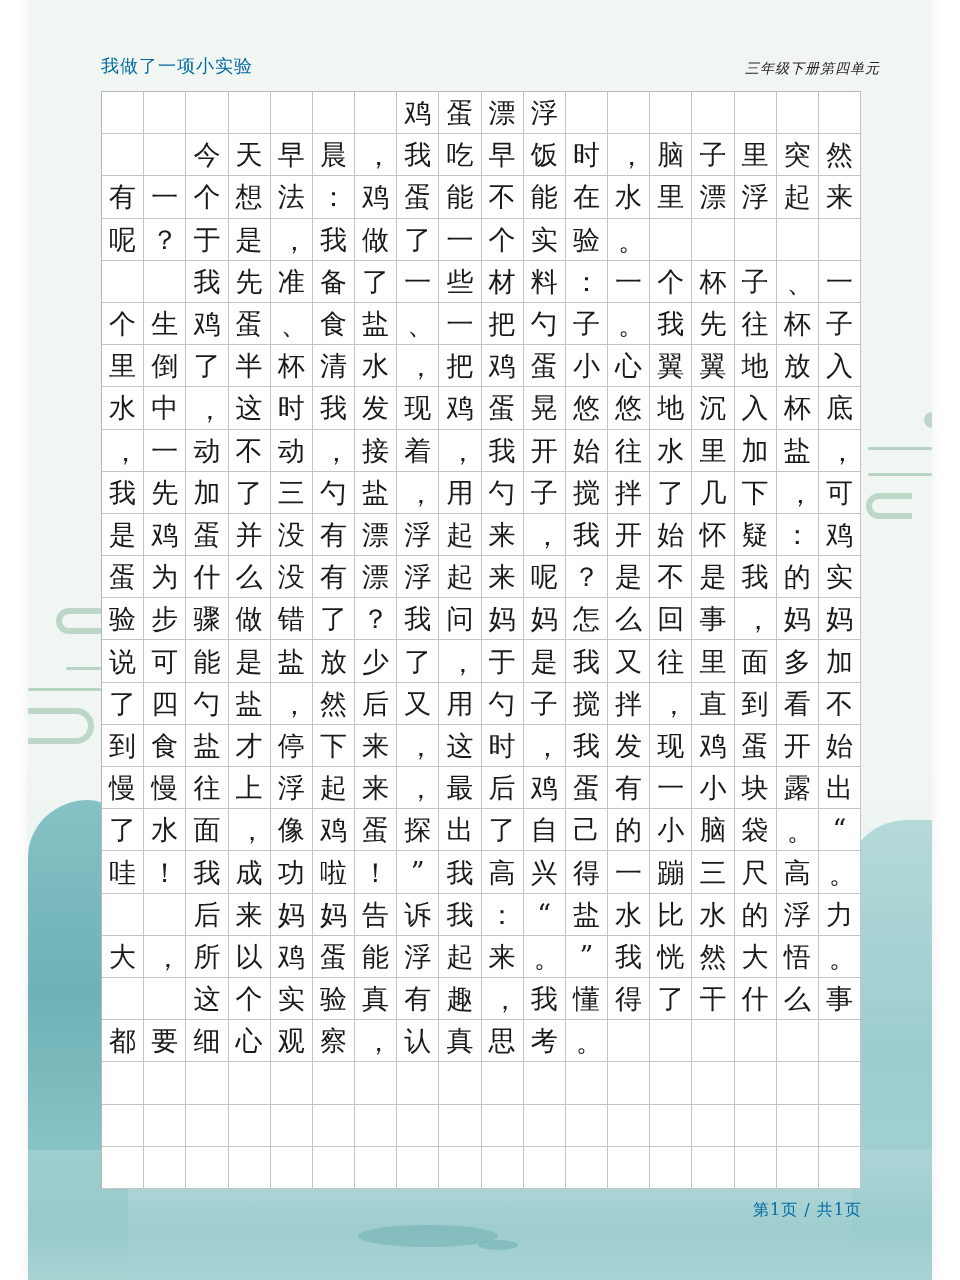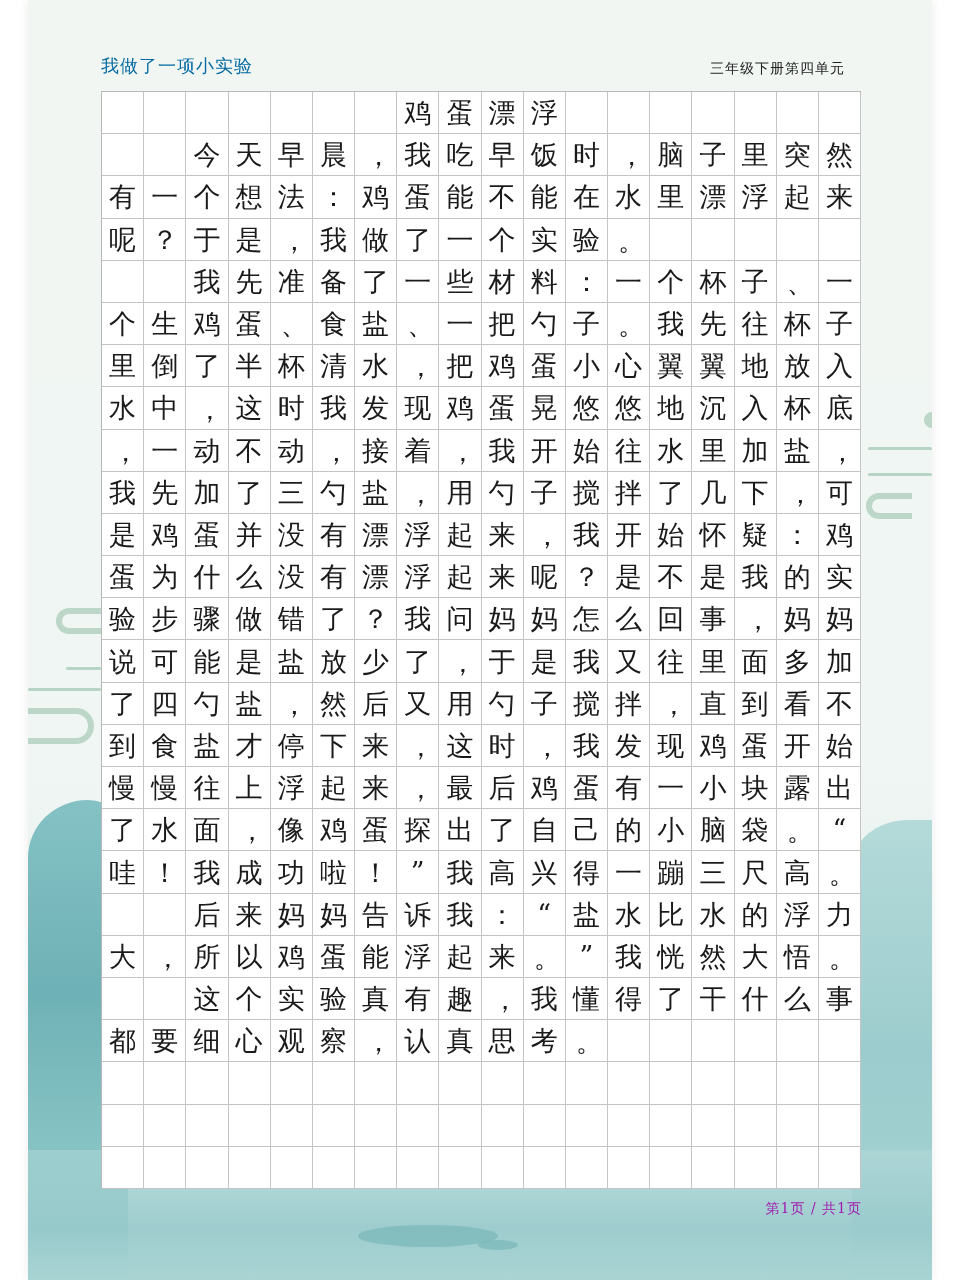--- a/index.html
+++ b/index.html
@@ -38,22 +38,23 @@
     position: absolute; border: 6px solid #bcd7c7; border-right: none;
     border-radius: 20px 0 0 20px;
   }
   .dot { position: absolute; width: 16px; height: 16px; border-radius: 50%; background: #bcd7c7; }
 
   .header-left {
     position: absolute; left: 101px; top: 54px; font-size: 18px; color: #0369a1;
     letter-spacing: 1px;
   }
   .header-right {
-    position: absolute; right: 115px; top: 60px; font-size: 14px; color: #222;
+    position: absolute; right: 80px; top: 60px; font-size: 14px; color: #222;
     letter-spacing: 1px;
+    font-style: italic;
   }
   .grid {
     position: absolute; left: 101px; top: 91px;
     width: 760px; height: 1098px;
     display: grid;
     grid-template-columns: repeat(18, 1fr);
     grid-template-rows: repeat(26, 1fr);
     background: #ffffff;
     border-top: 1px solid #b8b8b8;
     border-left: 1px solid #b8b8b8;
@@ -62,21 +63,21 @@
   .cell {
     border-right: 1px solid #c4c4c4;
     border-bottom: 1px solid #c4c4c4;
     display: flex; align-items: center; justify-content: center;
     font-size: 27px; color: #1a1a1a; line-height: 1;
     font-family: "DejaVu Serif", "Liberation Serif", serif;
     overflow: hidden;
   }
   .cell.punct-low { align-items: flex-end; justify-content: flex-start; padding: 0 0 6px 10px; }
   .footer {
-    position: absolute; right: 98px; top: 1200px; font-size: 14px; color: #a21caf;
+    position: absolute; right: 98px; top: 1200px; font-size: 16px; color: #0369a1;
     letter-spacing: 1px;
   }
 </style>
 </head>
 <body>
 
 <div class="paper">
 
   <div class="dot" style="left:896px; top:412px;"></div>
   <div class="cloud-line" style="left:840px; top:447px; width:64px;"></div>

